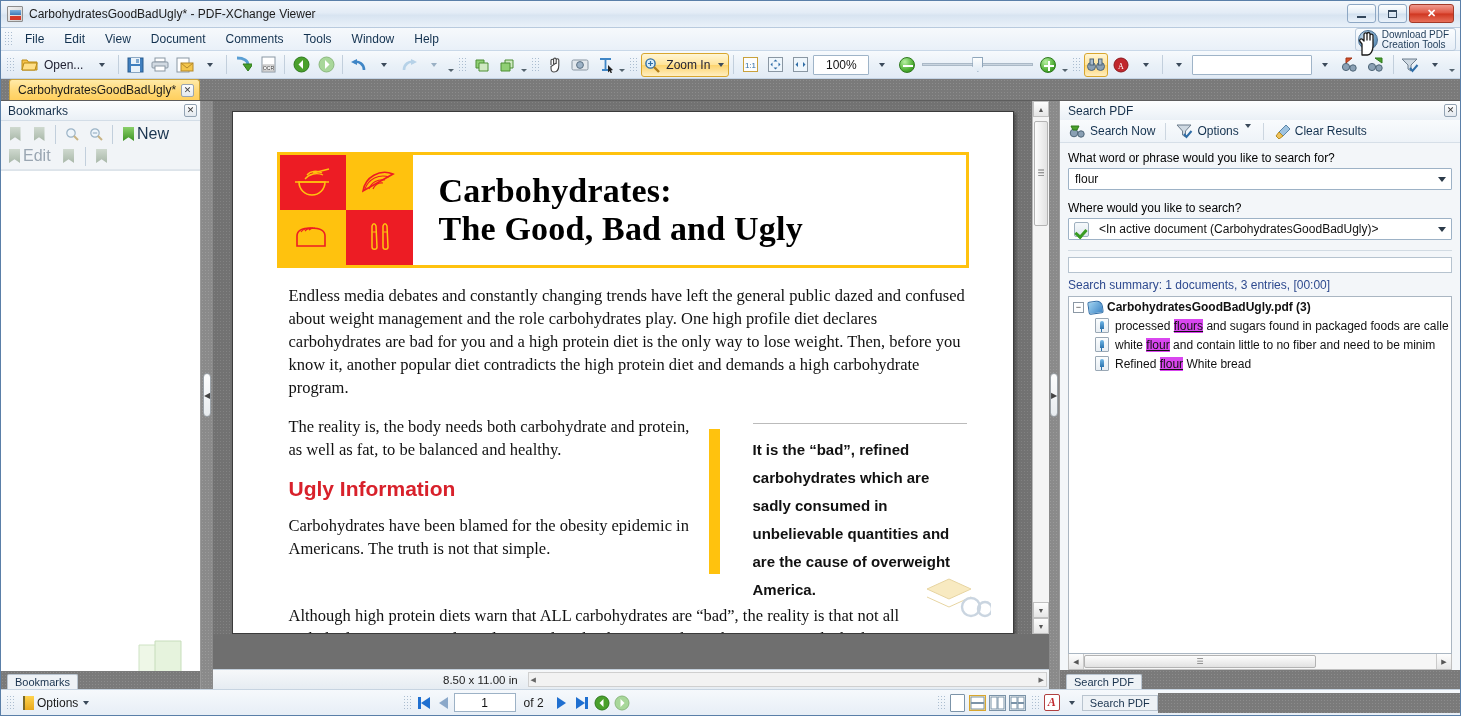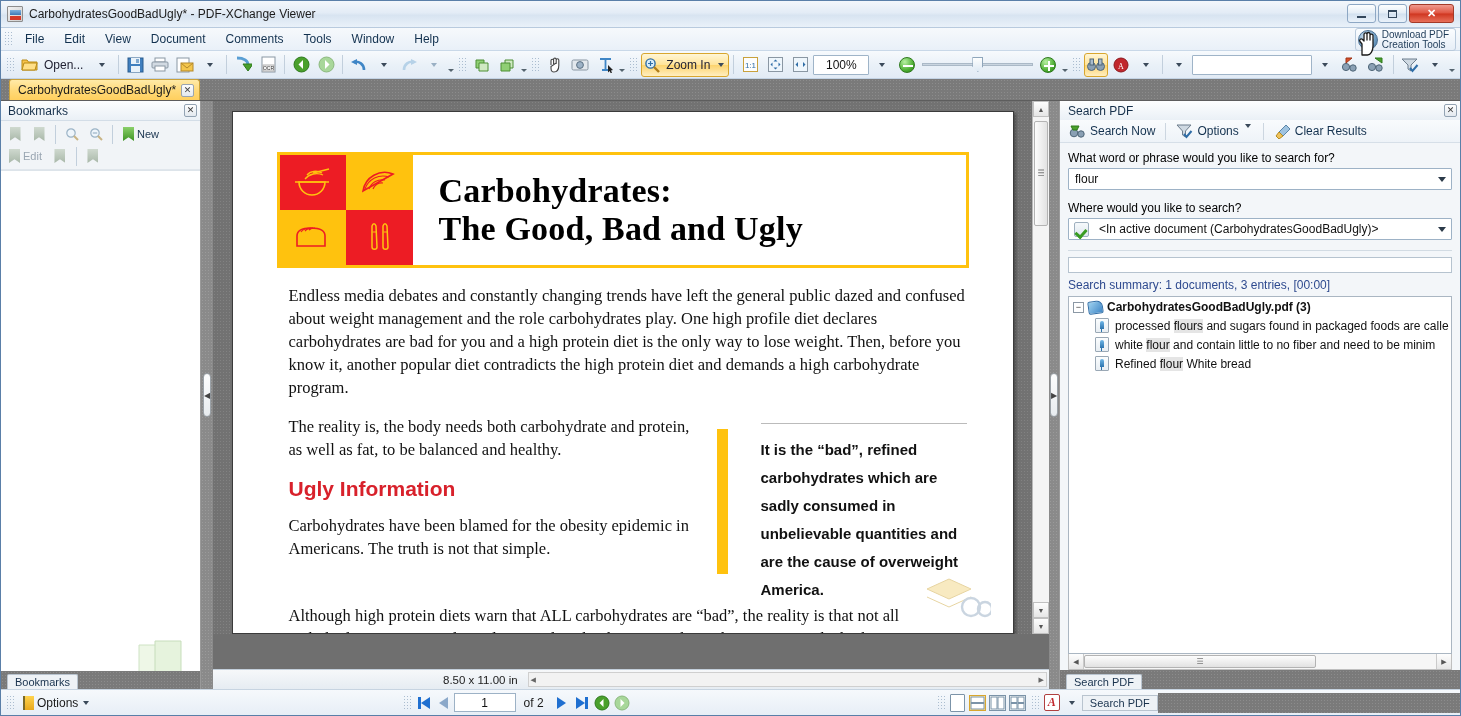--- a/index.html
+++ b/index.html
@@ -166,21 +166,21 @@
   .panel-close{width:13px;height:13px;border:1px solid #93a3b3;background:linear-gradient(180deg,#fefefe,#e3e9ef);
      font-size:9px;line-height:11px;text-align:center;color:#3b3b3b;border-radius:2px;}
   .bm-toolbar{padding:2px 3px; border-bottom:1px solid #e0e6ec;}
   .bm-row{display:flex;align-items:center;gap:2px;height:22px;}
   .bm-tb-btn{width:22px;height:20px;display:flex;align-items:center;justify-content:center;
     border:1px solid transparent;border-radius:2px;}
   .bm-tb-btn.wide{width:auto;padding:0 4px;gap:3px;}
   .bm-ribbon{width:11px;height:14px;background:linear-gradient(180deg,#8bd06a,#3f9426);
     clip-path:polygon(0 0,100% 0,100% 100%,50% 74%,0 100%);}
   .bm-ribbon.grey{background:linear-gradient(180deg,#cfd9cf,#a9b8a9);}
-  .bm-text{font-size:11px;color:#1b3550;}
+  .bm-text{font-size:16px;color:#1b3550;}
   .bm-text.dim{color:#9aa6b2;}
   .bm-content{flex:1 1 auto;background:#fff;border-top:1px solid #dde4ea;position:relative;overflow:hidden;}
   .bm-watermark{position:absolute;left:130px;top:460px;opacity:.5;}
   .bm-foot{height:18px;flex:0 0 18px;background:#7a7a7a;
     background-image:radial-gradient(circle,#8c8c8c .8px,transparent .9px);background-size:3px 3px;
     display:flex;align-items:flex-end;padding-left:6px;}
   .bm-foot-tab{background:#eef2f6;border:1px solid #b9c4cf;border-bottom:none;
     font-size:11px;padding:1px 7px;color:#19324d;border-radius:2px 2px 0 0;}
 
   
@@ -209,21 +209,21 @@
   .cell.red{background:#ED1C24;}
   .cell.yel{background:#FFC20E;}
   .doc-title-wrap{flex:1 1 auto;background:#fff;display:flex;flex-direction:column;
      justify-content:center;padding-left:26px;}
   .doc-title{font-family:"Liberation Serif", serif;font-weight:bold;font-size:34px;
      line-height:38px;color:#000;letter-spacing:.2px;}
   .doc-body{font-family:"Liberation Serif", serif;font-size:16.5px;line-height:23px;color:#111;
      padding:16px 2px 0 12px;}
   .doc-body p{margin-bottom:16px;}
   .ugly-head{font-family:"Liberation Sans", sans-serif;color:#D8212B;font-weight:bold;font-size:21px;margin:10px 0 14px;}
-  .two-col{display:flex;gap:8px;}
+  .two-col{display:flex;gap:0;}
   .col-left{width:410px;flex:0 0 410px;}
   .pullquote{flex:1 1 auto;padding-left:28px;position:relative;padding-top:8px;}
   .pullquote .bar{position:absolute;left:10px;top:14px;width:11px;height:145px;background:#FFC20E;}
   .pullquote .rule{border-top:1px solid #bbb;margin-left:26px;margin-bottom:12px;}
   .pq-text{font-family:"Liberation Sans",sans-serif;font-weight:bold;font-size:15px;line-height:28px;
      color:#111;margin-left:26px;}
   .doc-wm{position:absolute;right:22px;bottom:10px;opacity:.55;}
 
   
   .vscroll{width:17px;flex:0 0 17px;background:#f0f0f0;border-left:1px solid #b9b9b9;
@@ -286,21 +286,21 @@
     background:linear-gradient(135deg,#9fd2f0,#3f86c6);border:1px solid #2f6da6;border-radius:2px 6px 2px 2px;
     transform:rotate(-8deg);}
   .res-root b{font-size:12px;color:#111;}
   .res-item{display:flex;align-items:center;gap:6px;padding:2px 4px 2px 26px;font-size:12px;color:#111;
     white-space:nowrap;}
   .pin{width:14px;height:15px;flex:0 0 14px;background:linear-gradient(180deg,#fbfdfe,#e8eef3);
     border:1px solid #9aa8b5;border-radius:1px;position:relative;}
   .pin::after{content:'';position:absolute;left:4px;top:2px;width:4px;height:8px;
     background:linear-gradient(180deg,#6fb7e8,#2e74ad);border-radius:2px 2px 0 0;}
   .pin::before{content:'';position:absolute;left:5px;top:9px;width:1px;height:4px;background:#2e74ad;}
-  .hl{background:#e5e5e5;}
+  .hl{background:#d946ef;text-decoration:underline;}
   .res-hscroll{height:16px;flex:0 0 16px;background:#f1f1f1;border:1px solid #bfbfbf;border-top:none;
     display:flex;align-items:center;}
   .rs-arrow{width:15px;text-align:center;font-size:7px;color:#555;
     background:linear-gradient(180deg,#fdfdfd,#e6e6e6);border-right:1px solid #cacaca;height:100%;
     display:flex;align-items:center;justify-content:center;}
   .rs-arrow.r{border-right:none;border-left:1px solid #cacaca;}
   .rs-track{flex:1 1 auto;height:100%;background:#f6f6f6;position:relative;}
   .rs-thumb{position:absolute;left:0;top:1px;bottom:1px;width:232px;
     background:linear-gradient(180deg,#fdfdfd,#e2e2e2);border:1px solid #b3b3b3;border-radius:2px;
     display:flex;align-items:center;justify-content:center;font-size:8px;color:#7a7a7a;}

